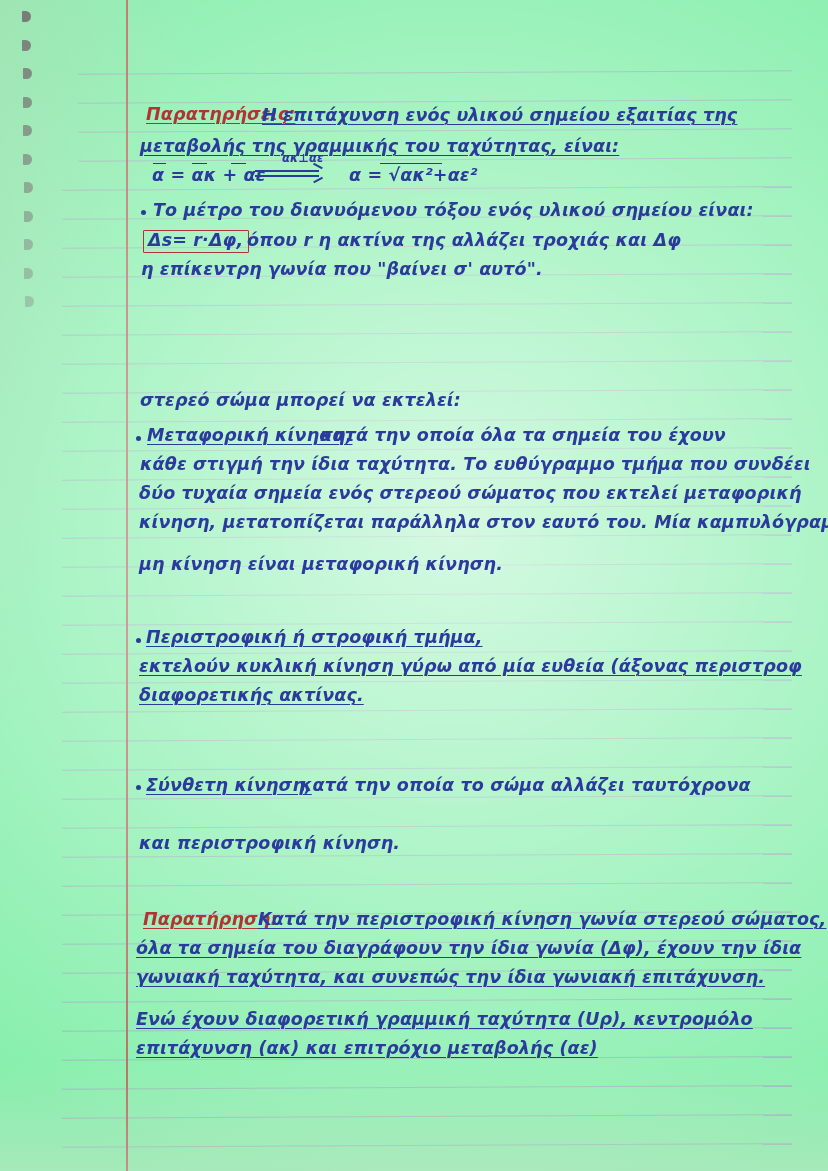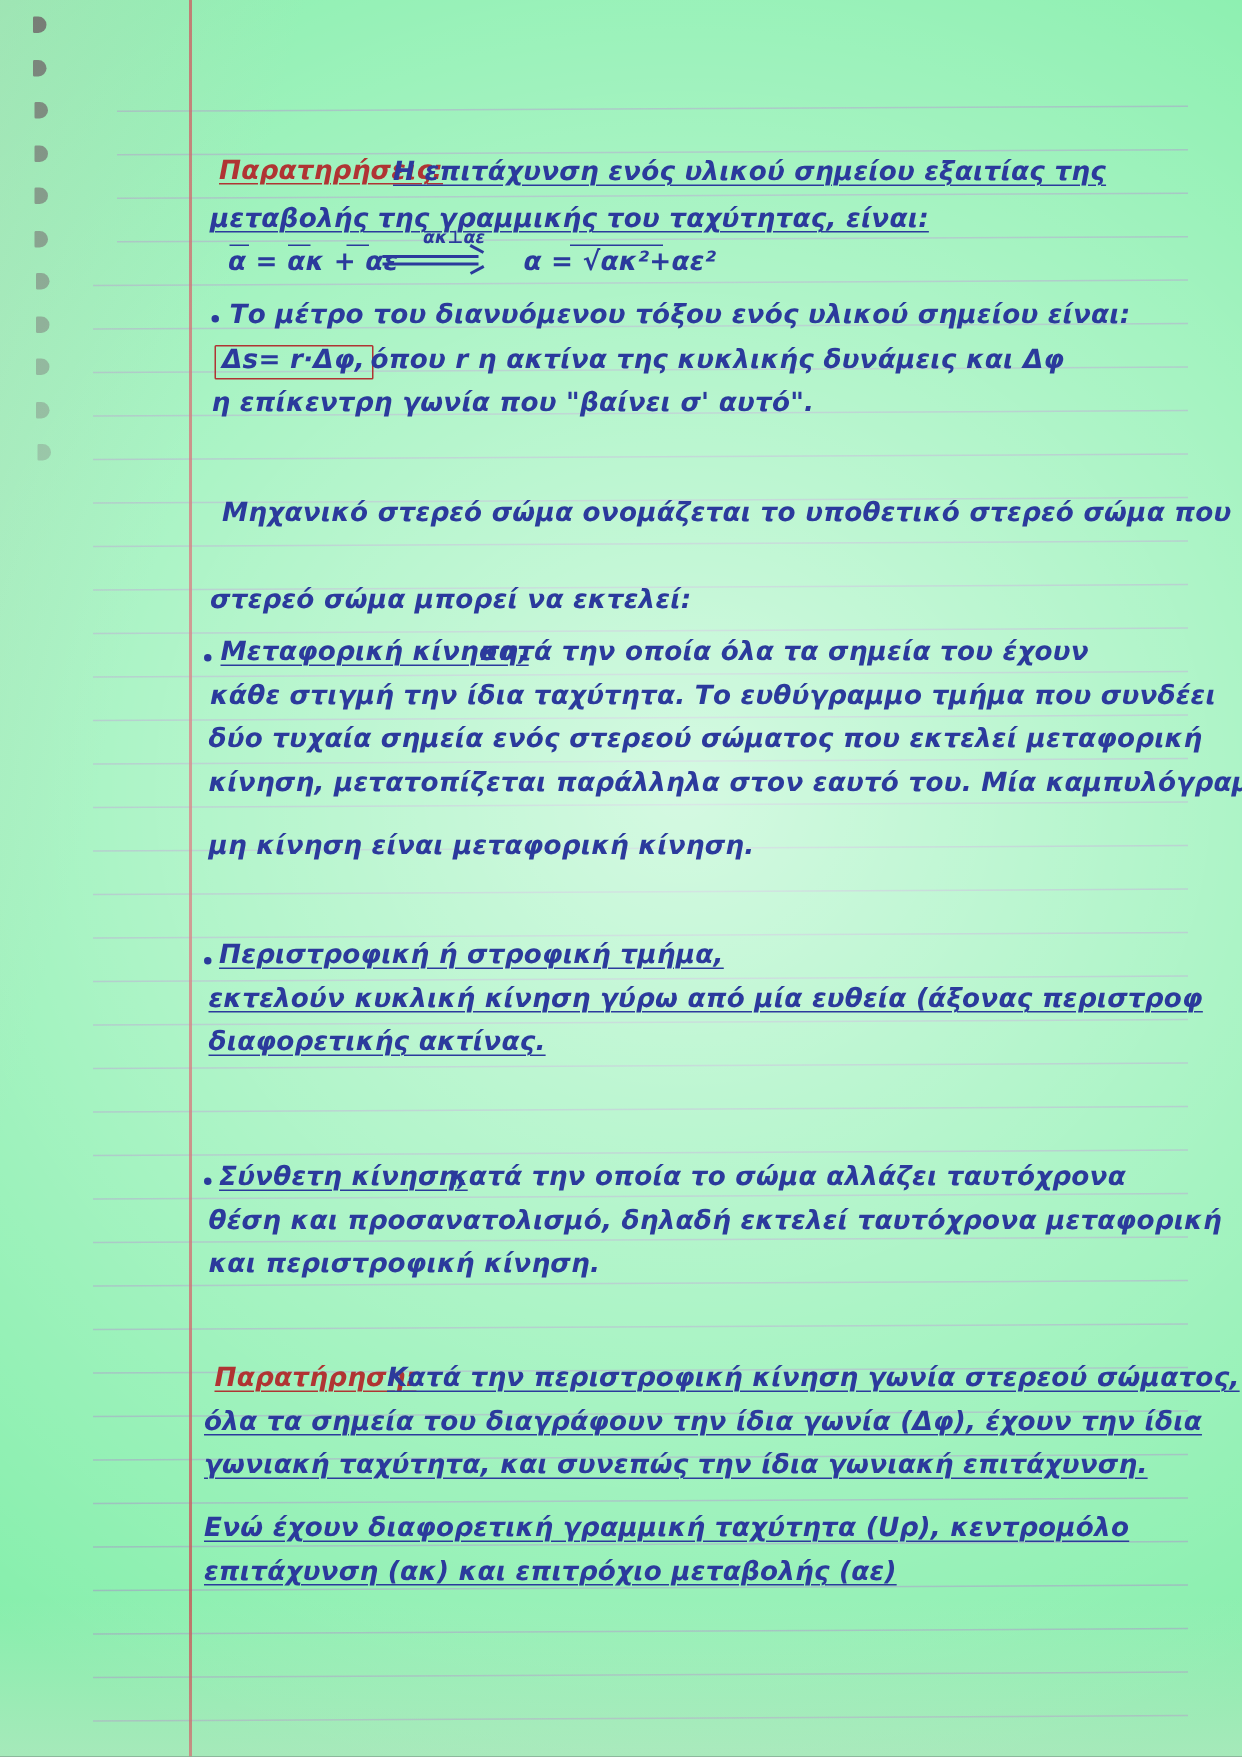--- a/index.html
+++ b/index.html
@@ -235,43 +235,41 @@
     <div class="strokemark" style="left:313px; top:165px; width:10px; height:1.6px; transform:rotate(28deg);"></div>
     <div class="strokemark" style="left:313px; top:179px; width:10px; height:1.6px; transform:rotate(-28deg);"></div>
 
     <div class="hw" style="left:338px; top:167px;margin-left:11px;">α = √ακ²+αε²</div>
     <div class="sqrtbar" style="left:380px; top:163px; width:62px;"></div>
 
     <div class="bullet" style="left:141px; top:210px;"></div>
     <div class="hw" style="left:153px; top:202px;">Το μέτρο του διανυόμενου τόξου ενός υλικού σημείου είναι:</div>
 
     <div class="hw boxed" style="left:143px; top:230px;">Δs= r·Δφ,</div>
-    <div class="hw" style="left:247px; top:232px;">όπου r η ακτίνα της κυκλικής δυνάμεις και Δφ</div>
+    <div class="hw" style="left:247px; top:232px;">όπου r η ακτίνα της αλλάζει τροχιάς και Δφ</div>
     <div class="hw" style="left:141px; top:261px;">η επίκεντρη γωνία που "βαίνει σ' αυτό".</div>
 
-    <div class="hw" style="left:148px; top:334px;">Μηχανικό στερεό σώμα ονομάζεται  το υποθετικό στερεό σώμα που</div>
     <div class="hw" style="left:140px; top:392px;">στερεό σώμα μπορεί να εκτελεί:</div>
 
     <div class="bullet" style="left:136px; top:436px;"></div>
     <div class="hw u" style="left:147px; top:427px;">Μεταφορική κίνηση,</div>
     <div class="hw" style="left:320px; top:427px;">κατά την οποία όλα τα σημεία του έχουν</div>
     <div class="hw" style="left:140px; top:456px;">κάθε στιγμή την ίδια ταχύτητα. Το ευθύγραμμο τμήμα που συνδέει</div>
     <div class="hw" style="left:139px; top:485px;">δύο τυχαία σημεία ενός στερεού σώματος που εκτελεί μεταφορική</div>
     <div class="hw" style="left:139px; top:514px;">κίνηση, μετατοπίζεται παράλληλα στον εαυτό του. Μία καμπυλόγραμ</div>
     <div class="hw" style="left:139px; top:556px;">μη κίνηση είναι μεταφορική κίνηση.</div>
 
     <div class="bullet" style="left:136px; top:638px;"></div>
     <div class="hw u" style="left:146px; top:629px;">Περιστροφική ή στροφική τμήμα,</div>
     <div class="hw u" style="left:139px; top:658px;">εκτελούν κυκλική κίνηση γύρω από μία ευθεία (άξονας περιστροφ</div>
     <div class="hw u" style="left:139px; top:687px;">διαφορετικής ακτίνας.</div>
 
     <div class="bullet" style="left:136px; top:785px;"></div>
     <div class="hw u" style="left:146px; top:777px;">Σύνθετη κίνηση,</div>
     <div class="hw" style="left:300px; top:777px;">κατά την οποία  το σώμα αλλάζει ταυτόχρονα</div>
-    <div class="hw" style="left:139px; top:806px;">θέση και προσανατολισμό, δηλαδή εκτελεί ταυτόχρονα μεταφορική</div>
     <div class="hw" style="left:139px; top:835px;">και περιστροφική κίνηση.</div>
 
     <div class="hw red u" style="left:143px; top:911px;">Παρατήρηση:</div>
     <div class="hw u" style="left:258px; top:911px;">Κατά την περιστροφική κίνηση γωνία στερεού σώματος,</div>
     <div class="hw u" style="left:136px; top:940px;">όλα τα σημεία του διαγράφουν την ίδια γωνία (Δφ), έχουν την ίδια</div>
     <div class="hw u" style="left:136px; top:969px;">γωνιακή ταχύτητα, και συνεπώς την ίδια γωνιακή επιτάχυνση.</div>
     <div class="hw u" style="left:136px; top:1011px;">Ενώ έχουν διαφορετική γραμμική ταχύτητα (Uρ), κεντρομόλο</div>
     <div class="hw u" style="left:136px; top:1040px;">επιτάχυνση (ακ) και επιτρόχιο μεταβολής (αε)</div>
 
   </div>

